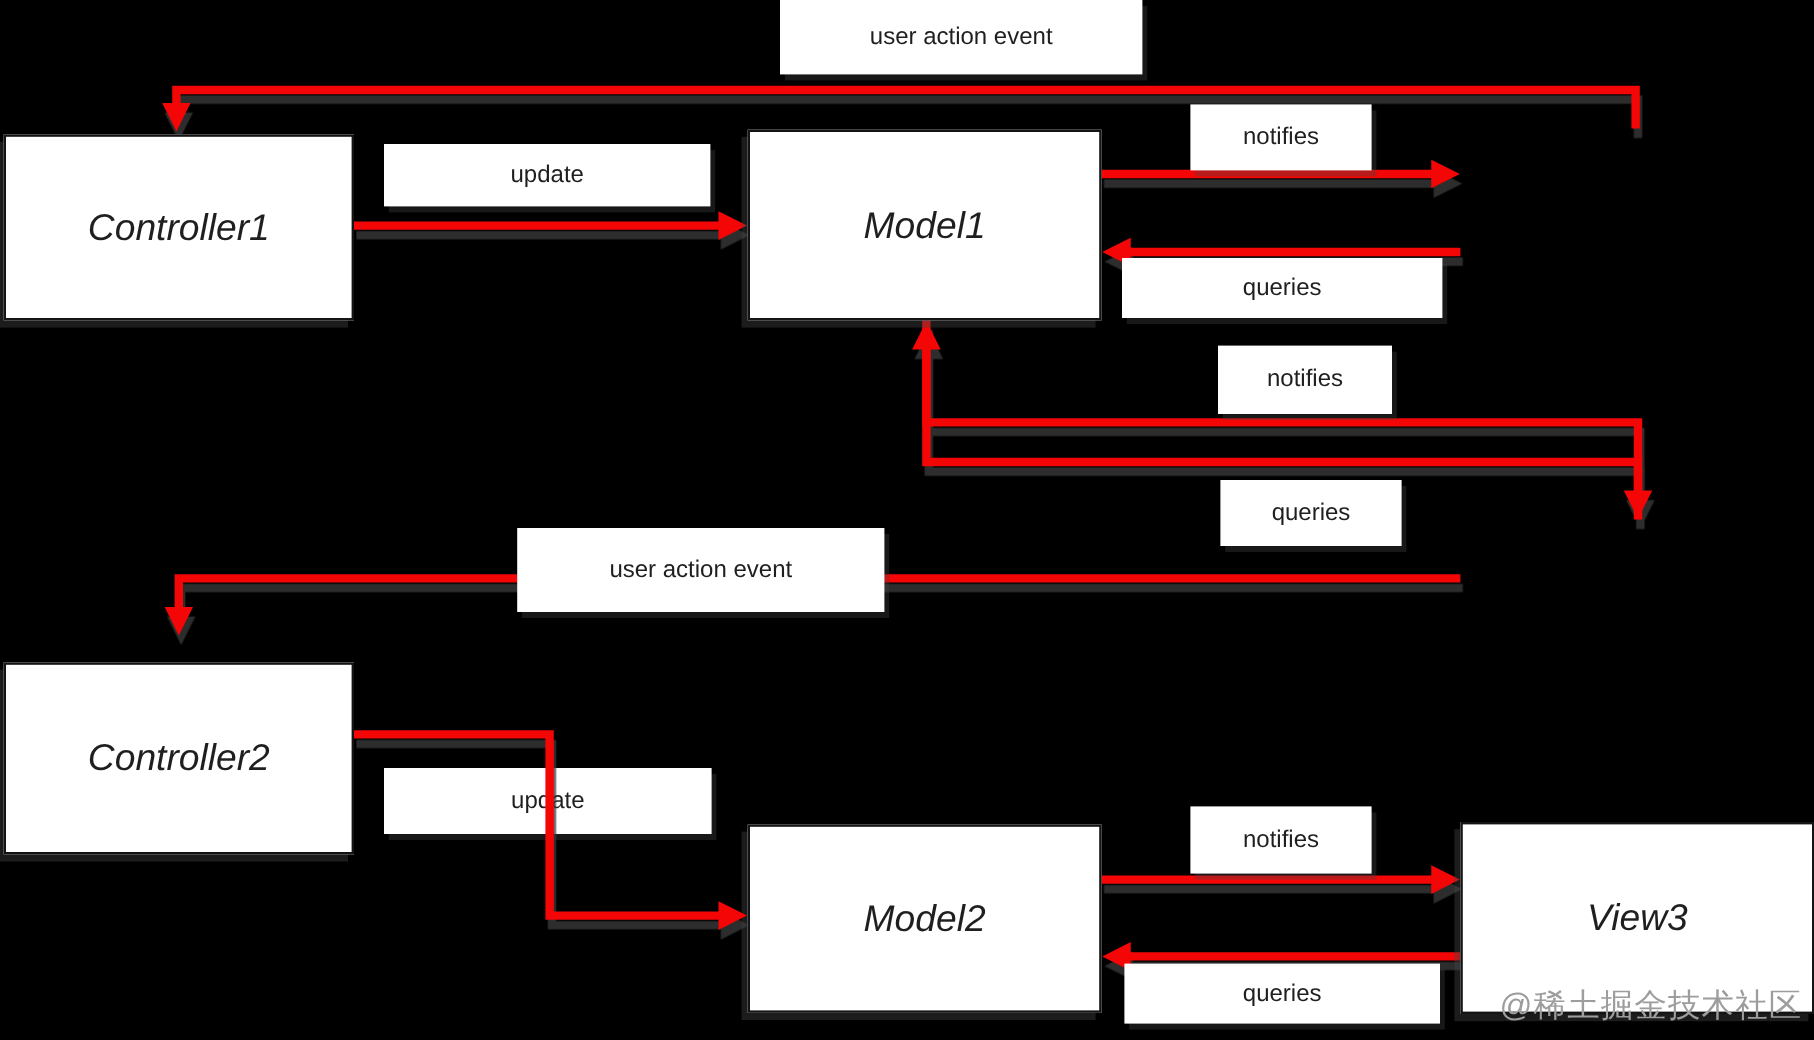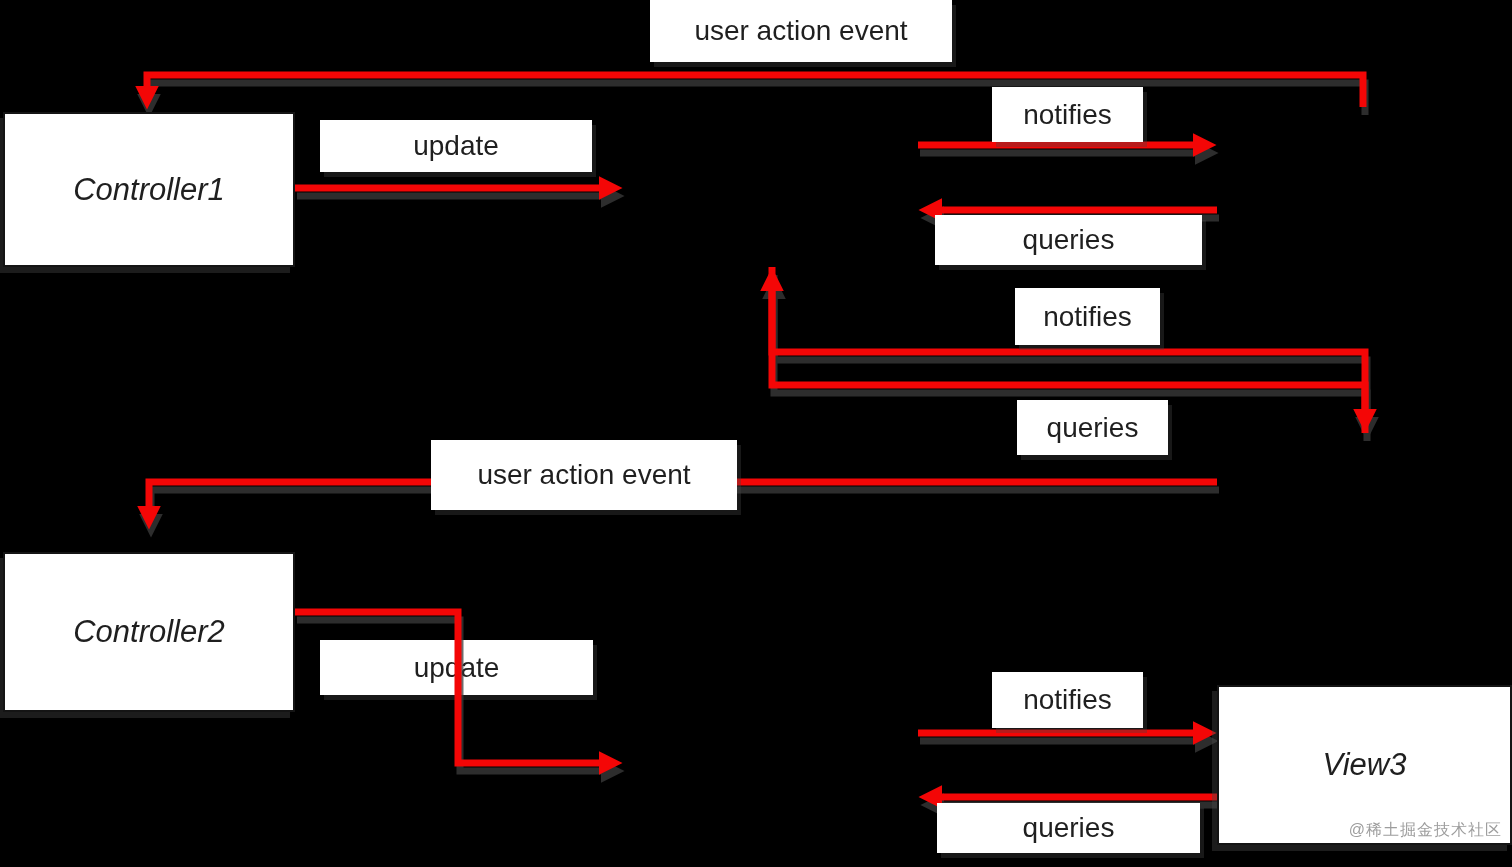--- a/index.html
+++ b/index.html
@@ -16,21 +16,21 @@
   .ahead{fill:var(--arrow,#f40606);}
   .node{
     position:absolute;z-index:2;display:flex;align-items:center;justify-content:center;
     background:var(--node-fill,#ffffff);border:2px solid var(--node-border,#141414);
     box-sizing:border-box;color:var(--text,#1f1f1f);font-size:31px;
     box-shadow:-5px 6px 0 rgba(70,70,70,0.40);
     font-style:italic;
   }
   .elabel{
     position:absolute;z-index:2;display:flex;align-items:center;justify-content:center;
-    background:var(--node-fill,#ffffff);color:var(--text,#1f1f1f);font-size:28px;
+    background:var(--node-fill,#ffffff);color:var(--text,#1f1f1f);font-size:20px;
     box-shadow:4px 5px 0 rgba(70,70,70,0.35);
   }
   
   #n-controller1{left:3px;top:112px;width:292px;height:155px;}
   #n-model1{left:623px;top:108px;width:295px;height:159px;}
   #n-view1{left:1217px;top:107px;width:295px;height:160px;}
   #n-view2{left:1217px;top:433px;width:295px;height:159px;}
   #n-controller2{left:3px;top:552px;width:292px;height:160px;}
   #n-model2{left:623px;top:687px;width:295px;height:157px;}
   #n-view3{left:1217px;top:685px;width:295px;height:160px;}
@@ -40,21 +40,21 @@
   #l-notifies1{left:992px;top:87px;width:151px;height:55px;}
   #l-queries1{left:935px;top:215px;width:267px;height:50px;}
   #l-notifies2{left:1015px;top:288px;width:145px;height:57px;}
   #l-queries2{left:1017px;top:400px;width:151px;height:55px;}
   #l-uae2{left:431px;top:440px;width:306px;height:70px;}
   #l-update2{left:320px;top:640px;width:273px;height:55px;}
   #l-notifies3{left:992px;top:672px;width:151px;height:56px;}
   #l-queries3{left:937px;top:803px;width:263px;height:50px;}
   #watermark{
     position:absolute;z-index:4;right:10px;top:820px;
-    color:var(--watermark,#9d9d9d);font-size:16px;letter-spacing:1px;
+    color:var(--watermark,#9d9d9d);font-size:27px;letter-spacing:1px;
   }
 </style>
 </head>
 <body>
 
 <div id="canvas">
 
   <svg id="edges-under" class="edge-layer" width="1512" height="867" viewBox="0 0 1512 867">
     <defs>
       <marker id="ah1" viewBox="0 0 10 10" refX="6" refY="5" markerWidth="3.4" markerHeight="3.4" orient="auto">
@@ -68,21 +68,23 @@
       <path class="edge" marker-end="url(#ah1)" d="M1217 210 L928 210"></path>
       <path class="edge" marker-end="url(#ah1)" d="M772 267 L772 352 L1365 352 L1365 423"></path>
       <path class="edge" marker-end="url(#ah1)" d="M1365 433 L1365 385 L772 385 L772 277"></path>
       <path class="edge" marker-end="url(#ah1)" d="M1217 482 L149 482 L149 520"></path>
       <path class="edge" marker-end="url(#ah1)" d="M918 733 L1207 733"></path>
       <path class="edge" marker-end="url(#ah1)" d="M1217 797 L928 797"></path>
     </g>
   </svg>
 
   <div class="node" id="n-controller1">Controller1</div>
+  <div class="node" id="n-model1">Model1</div>
   <div class="node" id="n-controller2">Controller2</div>
+  <div class="node" id="n-model2">Model2</div>
   <div class="node" id="n-view3">View3</div>
 
   <div class="elabel" id="l-uae1">user action event</div>
   <div class="elabel" id="l-update1">update</div>
   <div class="elabel" id="l-notifies1">notifies</div>
   <div class="elabel" id="l-queries1">queries</div>
   <div class="elabel" id="l-notifies2">notifies</div>
   <div class="elabel" id="l-queries2">queries</div>
   <div class="elabel" id="l-uae2">user action event</div>
   <div class="elabel" id="l-update2">update</div>

